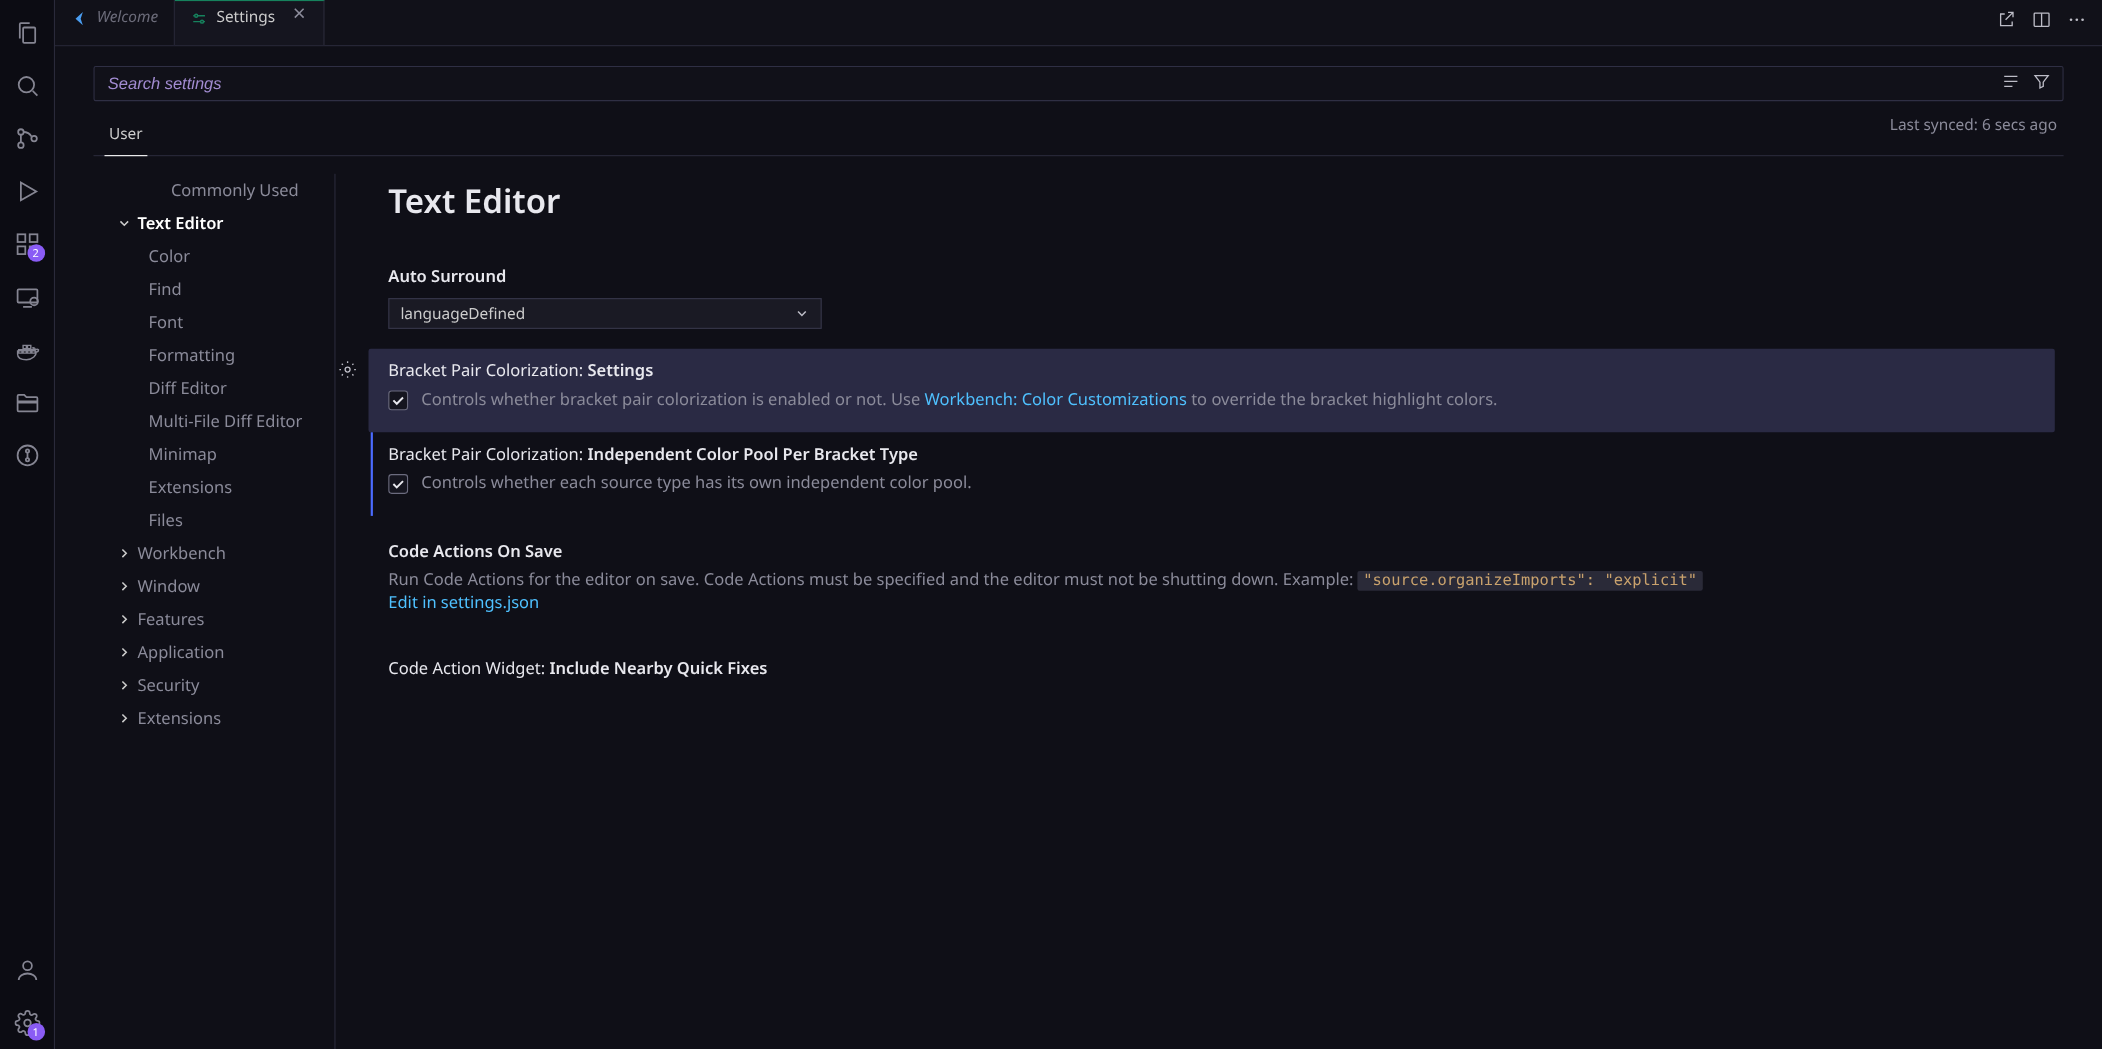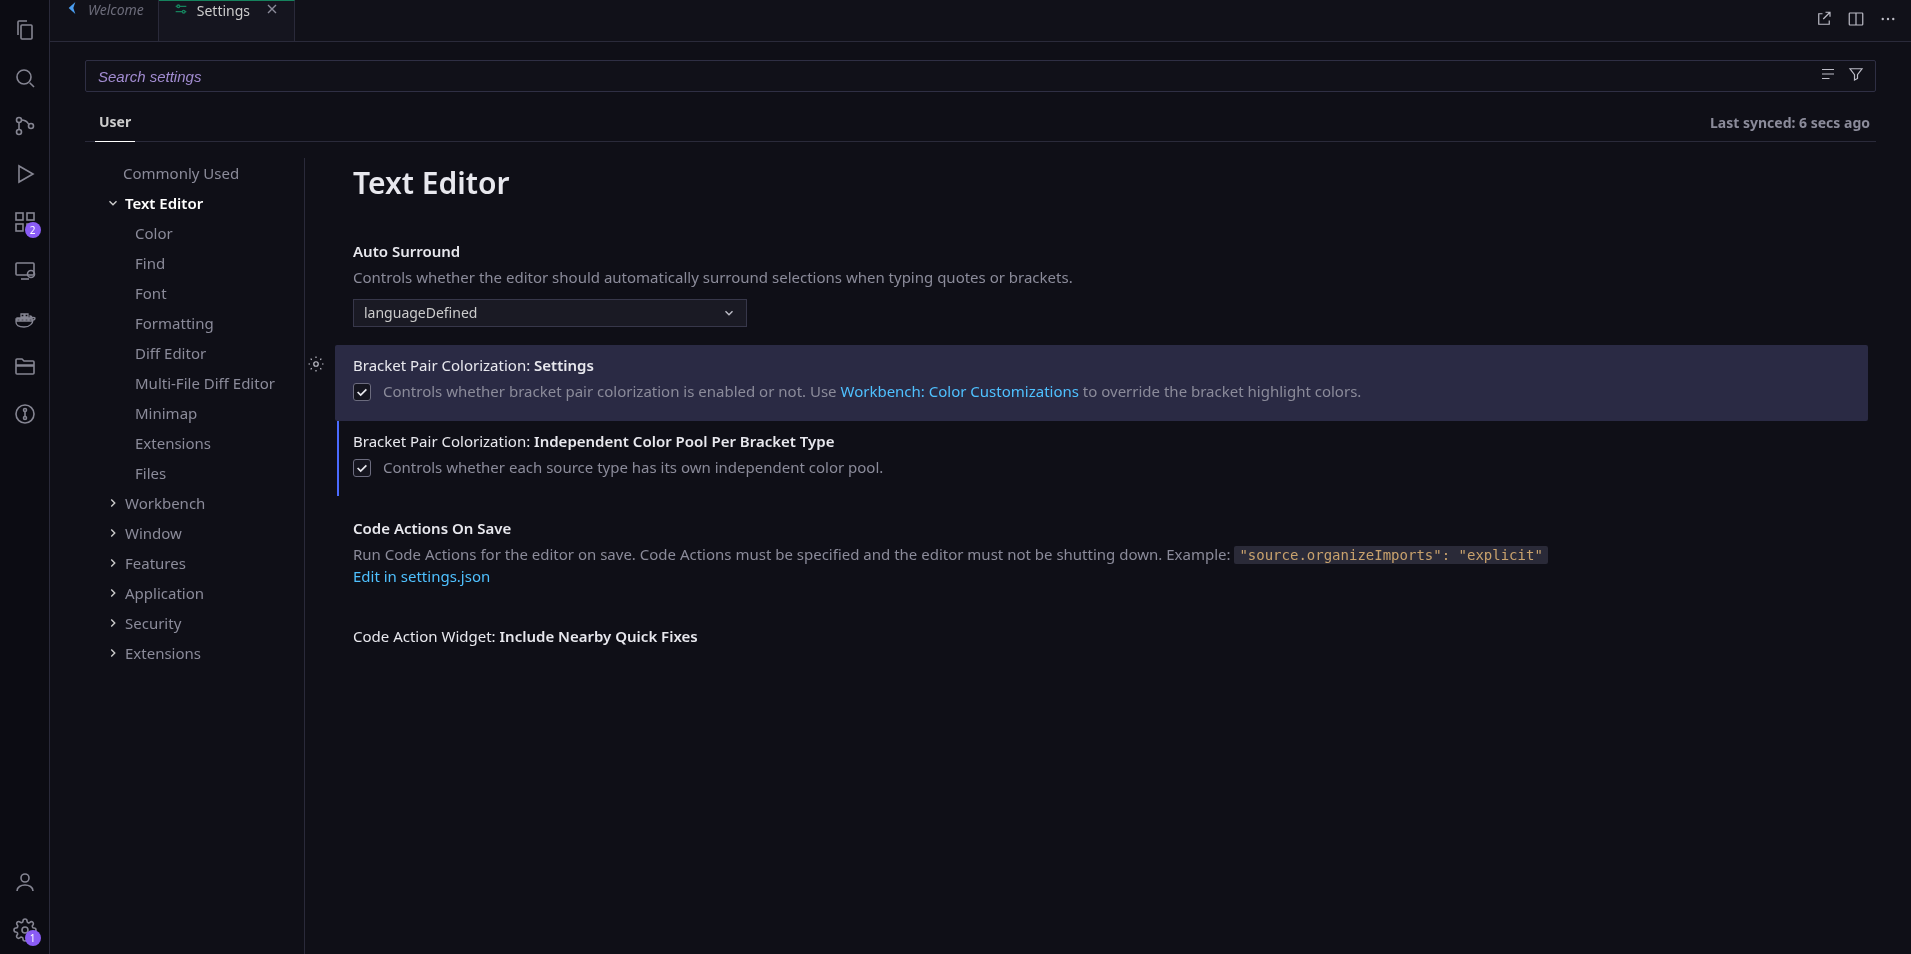--- a/index.html
+++ b/index.html
@@ -30,48 +30,48 @@
   .activity-spacer{flex:1;}
   .activity-item{width:48px;height:48px;display:flex;align-items:center;justify-content:center;color:#858592;cursor:pointer;position:relative;}
   .activity-item svg{width:24px;height:24px;}
   .badge{position:absolute;bottom:8px;right:8px;background:var(--badge);color:#fff;border-radius:10px;min-width:16px;height:16px;font-size:10px;display:flex;align-items:center;justify-content:center;padding:0 4px;}
 
   
   .main{flex:1;display:flex;flex-direction:column;min-width:0;}
 
   
   .tab-bar{height:42px;background:var(--tab-bg);display:flex;align-items:stretch;border-bottom:1px solid var(--border);}
-  .tab{display:flex;align-items:flex-start;padding:0 14px;gap:8px;border-right:1px solid var(--border);cursor:pointer;color:var(--text-dimmer);font-style:italic;background:var(--tab-bg);}
+  .tab{display:flex;align-items:flex-end;padding:16px 14px;gap:8px;border-right:1px solid var(--border);cursor:pointer;color:var(--text-dimmer);font-style:italic;background:var(--tab-bg);}
   .tab.active{background:var(--tab-active);color:var(--text);font-style:normal;border-top:1px solid var(--accent);}
   .tab svg{width:16px;height:16px;}
   .tab .close{margin-left:6px;color:var(--text-dim);cursor:pointer;}
   .tab-actions{margin-left:auto;display:flex;align-items:center;gap:14px;padding:0 14px;color:#bdbdc7;}
   .tab-actions svg{width:18px;height:18px;cursor:pointer;}
 
   
   .settings-body{flex:1;display:flex;flex-direction:column;min-height:0;padding:0 35px;}
   .search-row{padding:18px 0 12px 0;display:flex;gap:8px;align-items:flex-start;}
   .search-input-wrap{flex:1;display:flex;align-items:center;background:#111119;border:1px solid #2f2f44;border-radius:2px;padding:0 10px;height:32px;}
   .search-input{flex:1;background:transparent;border:none;outline:none;color:var(--text);font-size:15px;}
   .search-input::placeholder{color:var(--purple);font-style:italic;}
   .search-icons{display:flex;gap:10px;color:#bdbdc7;}
   .search-icons svg{width:18px;height:18px;cursor:pointer;}
 
-  .scope-row{display:flex;align-items:center;border-bottom:1px solid var(--border);font-weight:bold;}
+  .scope-row{display:flex;border-bottom:1px solid var(--border);}
   .scope-tab{padding:8px 14px 10px;cursor:pointer;color:var(--text-dim);position:relative;}
   .scope-tab.active{color:var(--text);}
   .scope-tab.active::after{content:"";position:absolute;left:10px;right:10px;bottom:-1px;height:1px;background:#fff;}
   .sync-status{margin-left:auto;color:var(--text-dim);padding-right:6px;}
 
   .settings-split{flex:1;display:flex;min-height:0;padding-top:16px;}
 
   
   .toc{width:220px;flex:0 0 220px;overflow-y:auto;padding-bottom:20px;border-right:1px solid var(--border);}
   .toc-item{padding:3px 0 3px 38px;cursor:pointer;color:var(--text-dim);font-size:15px;line-height:1.6;}
-  .toc-item.lvl1{padding-left:38px;}
+  .toc-item.lvl1{padding-left:38px;text-align:center;}
   .toc-item.lvl0{padding-left:20px;display:flex;align-items:center;gap:4px;}
   .toc-item.active{color:#fff;font-weight:600;}
   .chev{width:16px;height:16px;display:inline-flex;align-items:center;justify-content:center;color:var(--text);}
   .chev svg{width:14px;height:14px;}
   .toc-item.lvl2{padding-left:50px;}
 
   
   .content{flex:1;overflow-y:auto;padding-left:48px;padding-right:8px;}
   h1.section-title{font-size:30px;font-weight:600;margin:4px 0 28px 0;color:#e8e8ee;}
   .setting{position:relative;padding:10px 16px 18px 0;margin-left:0;}
@@ -305,21 +305,20 @@
         </div>
       </div>
 
       <div class="content">
         <h1 class="section-title">Text Editor</h1>
 
         <div class="setting">
           <div class="setting-title">
             <span class="name">Auto Surround</span>
           </div>
-          <div class="setting-desc">Controls whether the editor should automatically surround selections when typing quotes or brackets.</div>
           <div class="select-wrap">
             <span>languageDefined</span>
             <svg viewBox="0 0 16 16" fill="none" stroke="currentColor" stroke-width="1.6">
                 <path d="M4 6l4 4 4-4"></path>
               </svg>
           </div>
         </div>
 
         <div class="setting highlight" style="position:relative;">
           <span class="gear-float">

